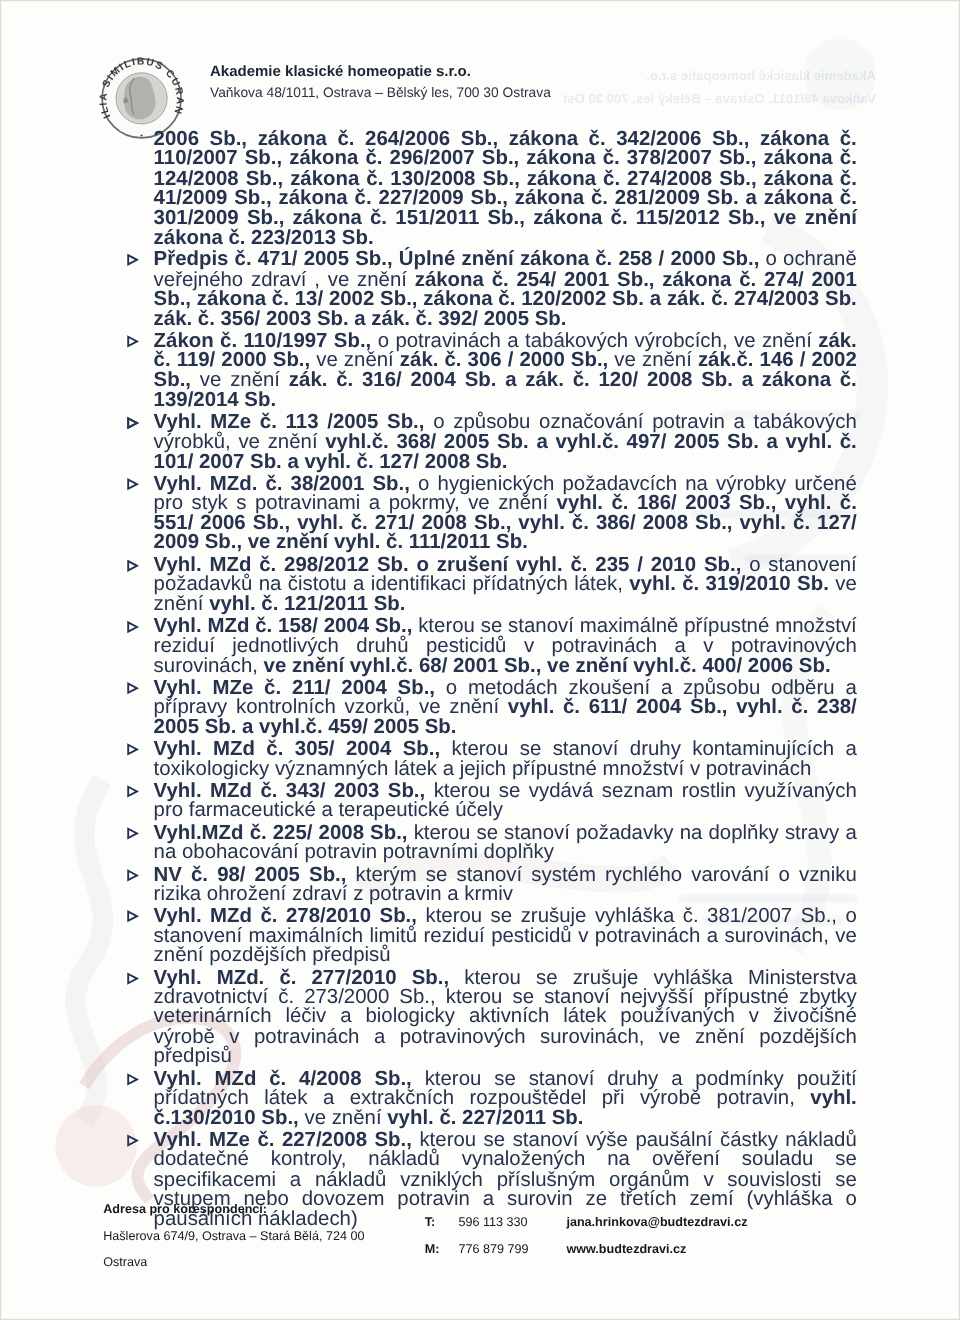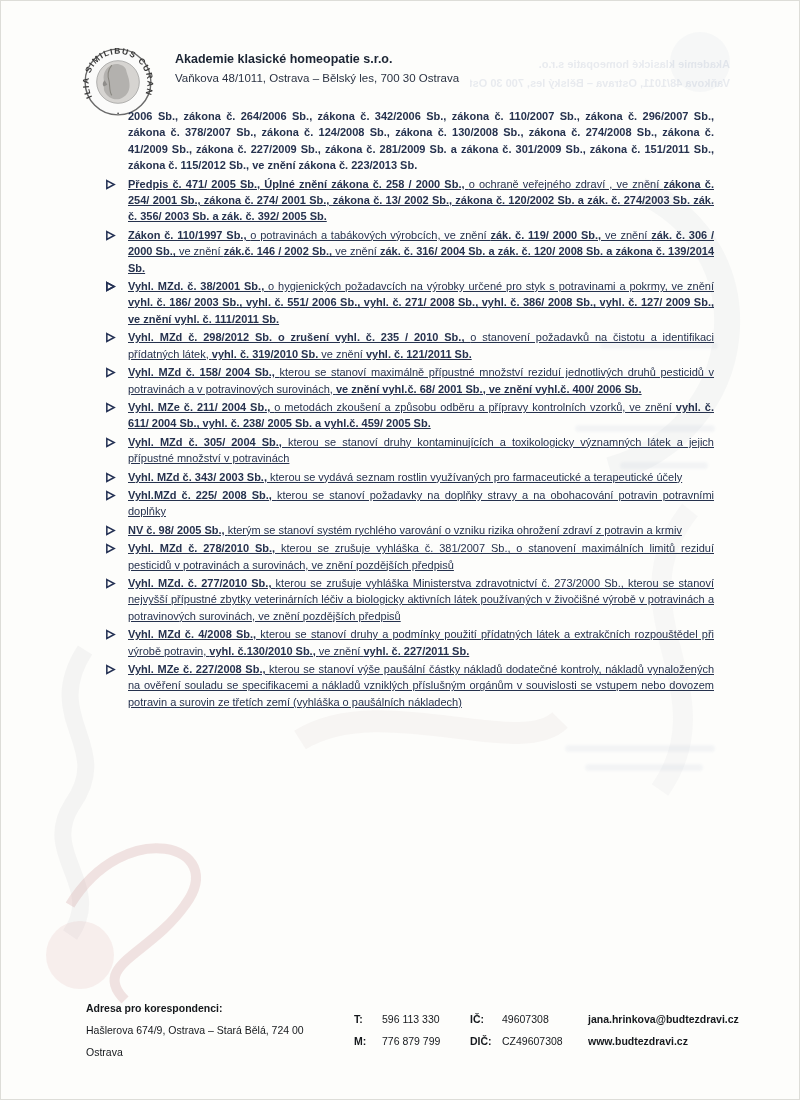--- a/index.html
+++ b/index.html
@@ -15,24 +15,24 @@
   .company { position:absolute; left:175px; top:52px; font-size:12.5px; font-weight:bold; color:#1c2534; }
   .addr    { position:absolute; left:175px; top:72px; font-size:11.5px; color:#2a3242; }
   .ghost-header {
     position:absolute; left:470px; top:55px; width:260px;
     transform:scaleX(-1); opacity:.13; filter:blur(.6px);
     color:#5f74a0; font-size:11px; line-height:19px; font-weight:bold;
     pointer-events:none; white-space:nowrap; overflow:hidden;
   }
   
   .doc { position:absolute; left:104px; top:108px; width:610px;
-         font-size:11px; line-height:16.4px; text-align:justify; }
+         font-size:17px; line-height:16.4px; text-align:justify; }
   .doc .b { font-weight:bold; }
   .intro { margin:0 0 2px 24px; }
-  ul.lst { list-style:none; margin:0; padding:0;text-decoration:underline; }
+  ul.lst { list-style:none; margin:0; padding:0; }
   ul.lst li { position:relative; padding-left:24px; margin-top:2px; }
   .mk { position:absolute; left:1px; top:3px; width:11px; height:11px; }
   .mk path { fill:none; stroke:#243154; stroke-width:1.7; stroke-linejoin:miter; }
   
   .footer { position:absolute; left:86px; top:997px; width:660px;
             display:flex; align-items:center; font-size:10.5px; line-height:22px; color:#15181c; }
   .footer .bar { border-left:2px solid #2e2e2e; margin:2px 0; }
   .fc1 { width:254px; }
   .fc2 { width:102px; padding-left:12px; }
   .fc3 { width:104px; padding-left:12px; }
@@ -92,20 +92,23 @@
             <path d="M2 1.8 L10 6 L2 10.2 Z"></path>
           </svg><span class="b">Předpis č. 471/ 2005 Sb., Úplné znění zákona č. 258 / 2000 Sb., </span><span>o ochraně veřejného zdraví , ve znění </span><span class="b">zákona č. 254/ 2001 Sb., zákona č. 274/ 2001 Sb., zákona č. 13/ 2002 Sb., zákona č. 120/2002 Sb. a zák. č. 274/2003 Sb. zák. č. 356/ 2003 Sb. a zák. č. 392/ 2005 Sb.</span></li>
         <li><svg class="mk" viewBox="0 0 12 12">
             <path d="M2 1.8 L10 6 L2 10.2 Z"></path>
           </svg><span class="b">Zákon č. 110/1997 Sb., </span><span>o potravinách a tabákových výrobcích, ve znění </span><span class="b">zák. č. 119/ 2000 Sb., </span><span>ve znění </span><span class="b">zák. č. 306 / 2000 Sb., </span><span>ve znění </span><span class="b">zák.č. 146 / 2002 Sb., </span><span>ve znění </span><span class="b">zák. č. 316/ 2004 Sb. a zák. č. 120/ 2008 Sb. a zákona č. 139/2014 Sb.</span></li>
         <li><svg class="mk" viewBox="0 0 12 12">
             <path d="M2 1.8 L10 6 L2 10.2 Z"></path>
           </svg></li>
         <li><svg class="mk" viewBox="0 0 12 12">
             <path d="M2 1.8 L10 6 L2 10.2 Z"></path>
+          </svg><span class="b">Vyhl. MZe č. 113 /2005 Sb., </span><span>o způsobu označování potravin a tabákových výrobků, ve znění </span><span class="b">vyhl.č. 368/ 2005 Sb. a vyhl.č. 497/ 2005 Sb. a vyhl. č. 101/ 2007 Sb. a vyhl. č. 127/ 2008 Sb.</span></li>
+        <li><svg class="mk" viewBox="0 0 12 12">
+            <path d="M2 1.8 L10 6 L2 10.2 Z"></path>
           </svg><span class="b">Vyhl. MZd. č. 38/2001 Sb., </span><span>o hygienických požadavcích na výrobky určené pro styk s potravinami a pokrmy, ve znění </span><span class="b">vyhl. č. 186/ 2003 Sb., vyhl. č. 551/ 2006 Sb., vyhl. č. 271/ 2008 Sb., vyhl. č. 386/ 2008 Sb., vyhl. č. 127/ 2009 Sb., ve znění vyhl. č. 111/2011 Sb.</span></li>
         <li><svg class="mk" viewBox="0 0 12 12">
             <path d="M2 1.8 L10 6 L2 10.2 Z"></path>
           </svg><span class="b">Vyhl. MZd č. 298/2012 Sb. o zrušení vyhl. č. 235 / 2010 Sb., </span><span>o stanovení požadavků na čistotu a identifikaci přídatných látek, </span><span class="b">vyhl. č. 319/2010 Sb. </span><span>ve znění </span><span class="b">vyhl. č. 121/2011 Sb.</span></li>
         <li><svg class="mk" viewBox="0 0 12 12">
             <path d="M2 1.8 L10 6 L2 10.2 Z"></path>
           </svg><span class="b">Vyhl. MZd č. 158/ 2004 Sb., </span><span>kterou se stanoví maximálně přípustné množství reziduí jednotlivých druhů pesticidů v potravinách a v potravinových surovinách, </span><span class="b">ve znění vyhl.č. 68/ 2001 Sb., ve znění vyhl.č. 400/ 2006 Sb.</span></li>
         <li><svg class="mk" viewBox="0 0 12 12">
             <path d="M2 1.8 L10 6 L2 10.2 Z"></path>
           </svg><span class="b">Vyhl. MZe č. 211/ 2004 Sb., </span><span>o metodách zkoušení a způsobu odběru a přípravy kontrolních vzorků, ve znění </span><span class="b">vyhl. č. 611/ 2004 Sb., vyhl. č. 238/ 2005 Sb. a vyhl.č. 459/ 2005 Sb.</span></li>
@@ -146,30 +149,20 @@
       <div class="frow">
           <span class="flab">T:</span>
           <span>596 113 330</span>
         </div>
       <div class="frow">
           <span class="flab">M:</span>
           <span>776 879 799</span>
         </div>
     </div>
     <div class="bar"></div>
-    <div class="fc3">
-      <div class="frow">
-          <span class="flab" style="width:32px">IČ:</span>
-          <span>49607308</span>
-        </div>
-      <div class="frow">
-          <span class="flab" style="width:32px">DIČ:</span>
-          <span>CZ49607308</span>
-        </div>
-    </div>
     <div class="bar"></div>
     <div class="fc4">
       <div>jana.hrinkova@budtezdravi.cz</div>
       <div>www.budtezdravi.cz</div>
     </div>
   </div>
 
 </div>
 
 </body></html>

